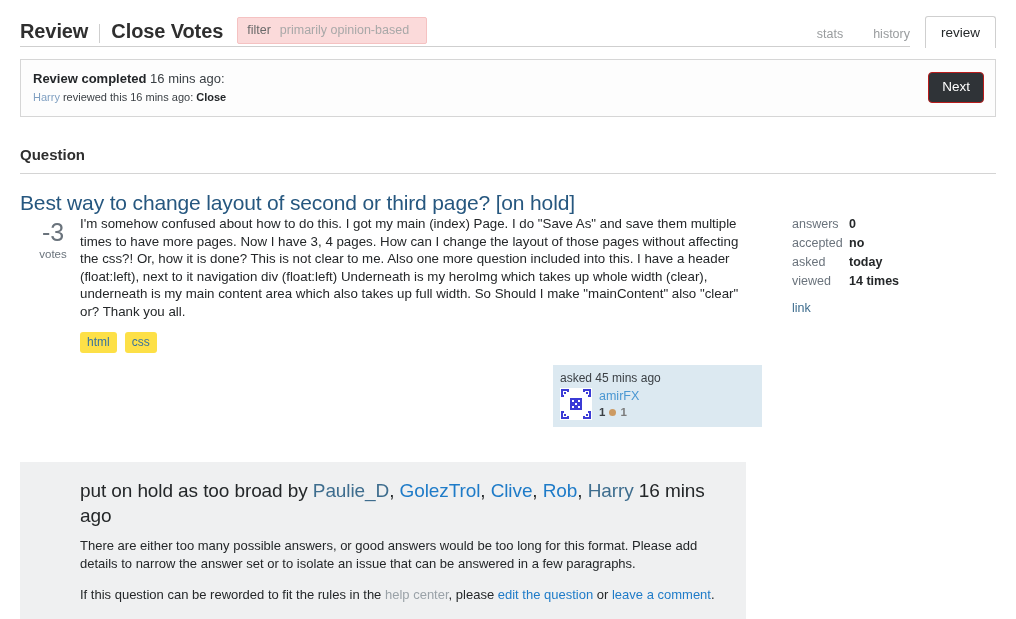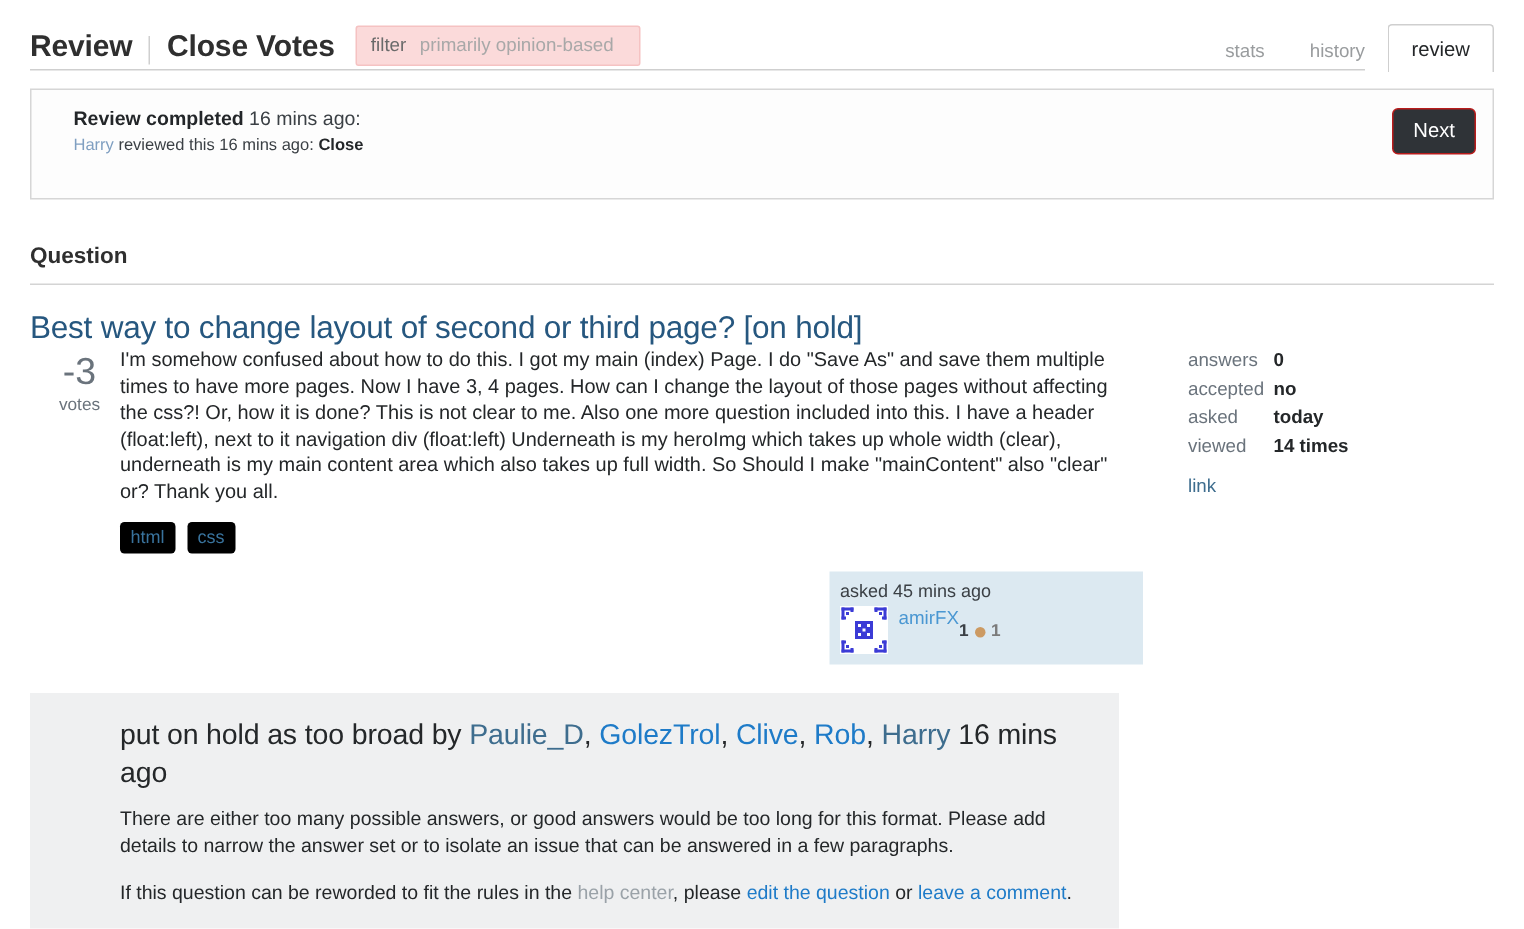--- a/index.html
+++ b/index.html
@@ -108,23 +108,23 @@
     padding: 9px 15px 9px 15px;
     font-size: 13.5px;
   }
 
   
   .review-banner {
     position: relative;
     margin: 9px 20px 0 20px;
     border: 1px solid #d6d6d6;
     background: #fdfdfd;
-    height: 74px;
+    height: 58px;
     box-sizing: border-box;
-    padding: 11px 14px 0 28px;
+    padding: 11px 14px 0 12px;
   }
   .rb-line1 {
     font-size: 13px;
     color: #3b4045;
     margin-bottom: 5px;
   }
   .rb-strong { font-weight: bold; color: #232629; }
   .rb-muted { color: #3b4045; }
   .rb-line2 {
     font-size: 11px;
@@ -207,21 +207,21 @@
     color: #242729;
   }
   .tags {
     position: absolute;
     left: 60px;
     top: 117px;
     display: flex;
     gap: 8px;
   }
   .tag {
-    background: #000000;
+    background: #fde047;
     color: #39739d;
     font-size: 12px;
     padding: 4px 7px 5px 7px;
     border-radius: 3px;
     line-height: 1;
     cursor: pointer;
   }
 
   
   .stats-col {
@@ -271,21 +271,21 @@
   .avatar {
     width: 32px;
     height: 32px;
     background: #ffffff;
     flex: 0 0 32px;
     position: relative;
   }
   .avatar svg { display: block; }
   .uc-info {
     display: flex;
-    flex-direction: row;
+    flex-direction: column;
     justify-content: flex-start;
     padding-top: 1px;
   }
   .uc-name {
     font-size: 12.5px;
     color: #4a97d2;
     line-height: 15px;
     cursor: pointer;
   }
   .uc-rep {

